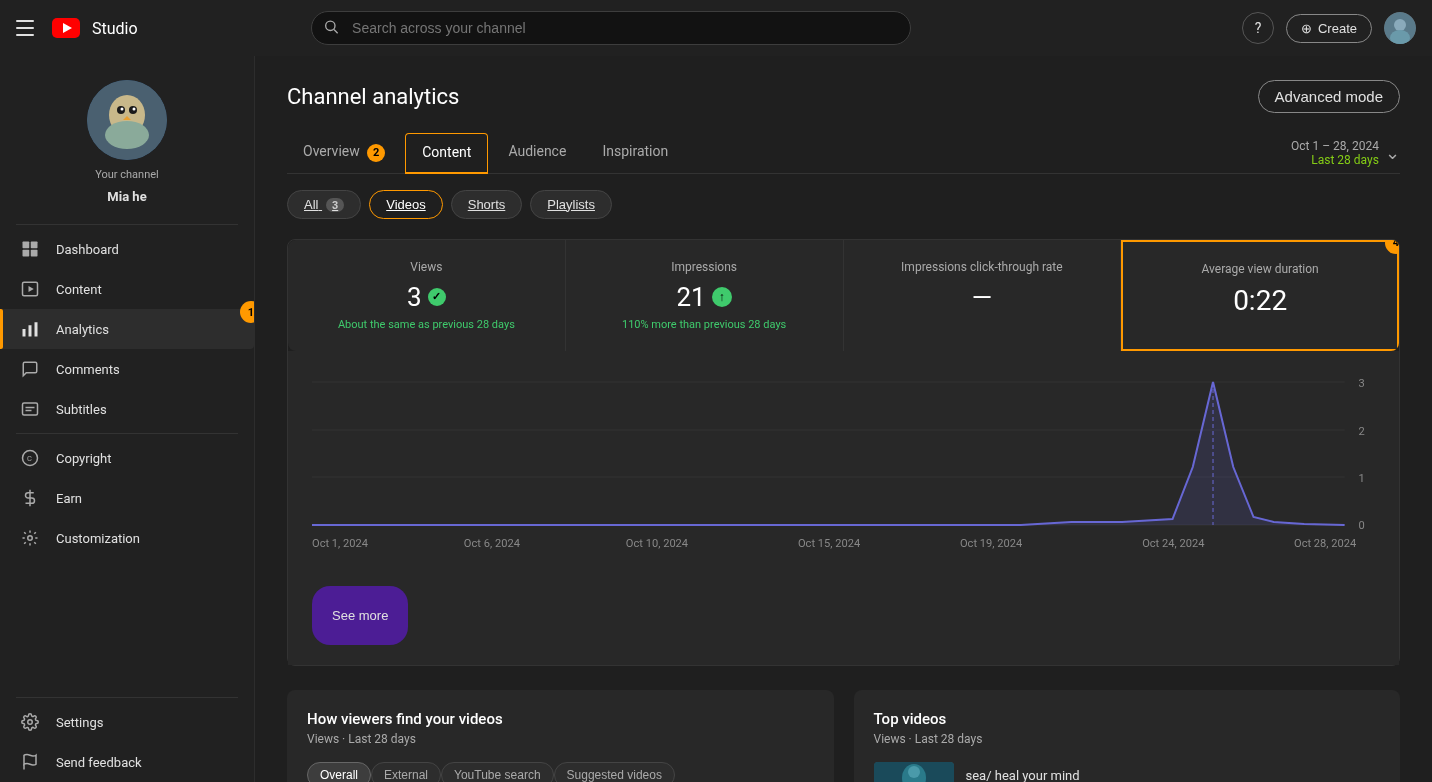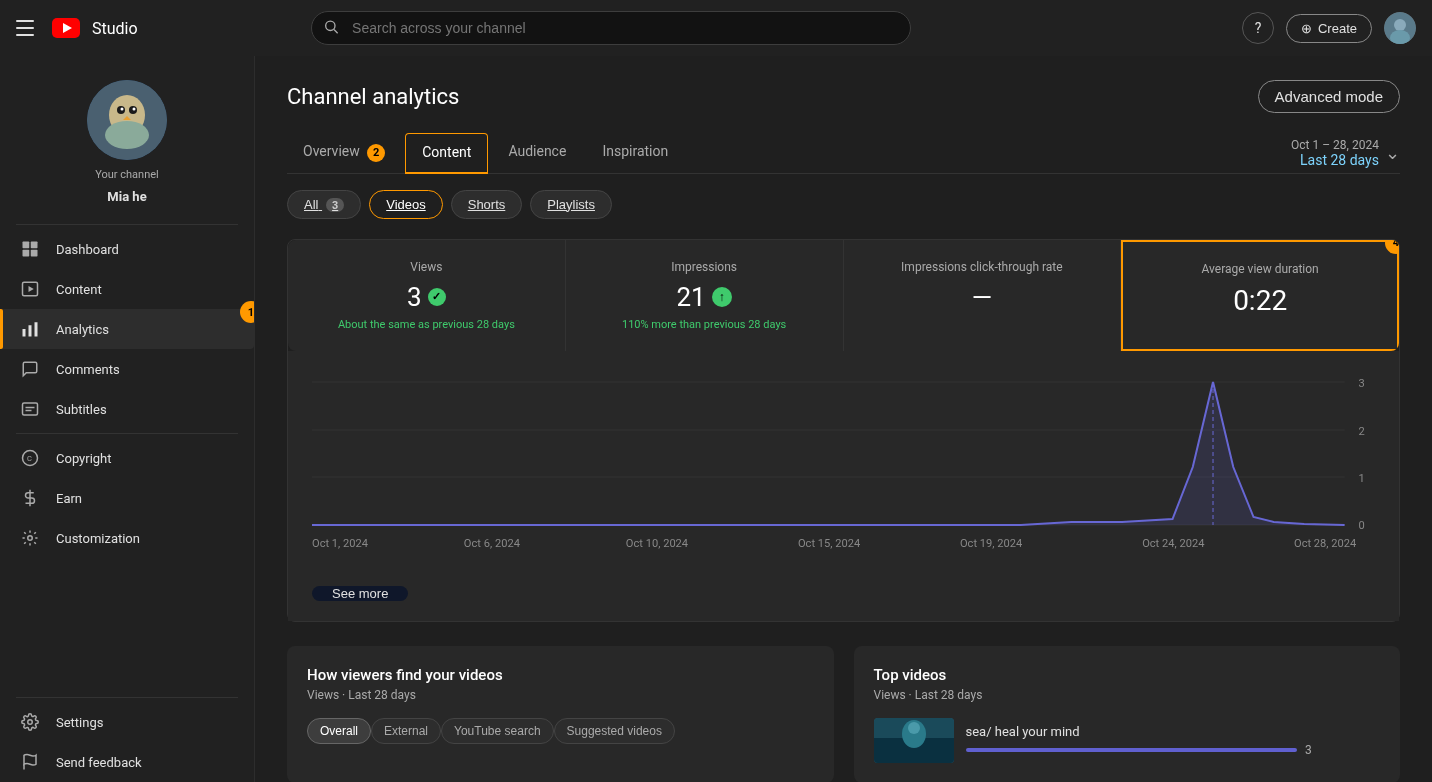--- a/index.html
+++ b/index.html
@@ -227,21 +227,21 @@
       border-radius: 10px; font-size: 11px; font-weight: 700;
       width: 18px; height: 18px;
       margin-left: 4px;
     }
 
     .date-range {
       display: flex; align-items: center; gap: 6px;
       cursor: pointer; color: #aaa; font-size: 12px;
       text-align: right;
     }
-    .date-range .date-main { color: #7dd3fc; font-size: 14px; }
+    .date-range .date-main { color: #84cc16; font-size: 12px; }
 
     
     .filter-row {
       display: flex; gap: 8px; margin-bottom: 20px;
     }
     .filter-btn {
       background: #2d2d2d;
       border: 1px solid #444;
       color: #e0e0e0;
       border-radius: 18px;
@@ -287,25 +287,25 @@
       width: 18px; height: 18px; border-radius: 50%; background: #3fca6c;
       display: inline-flex; align-items: center; justify-content: center;
       font-size: 11px; color: #000; font-weight: bold;
     }
     .status-icon-green-arrow {
       width: 20px; height: 20px; border-radius: 50%; background: #3fca6c;
       display: inline-flex; align-items: center; justify-content: center;
       font-size: 12px; color: #000;
     }
     .see-more-btn {
-      background: #0f172a;
+      background: #4c1d95;
       border: none;
       color: #e0e0e0;
       border-radius: 18px;
-      padding: 0 20px;
+      padding: 22px 20px;
       cursor: pointer;
       font-size: 13px;
       margin-top: 16px;
     }
 
     
     .bottom-cards {
       display: grid;
       grid-template-columns: 1fr 1fr;
       gap: 20px;

